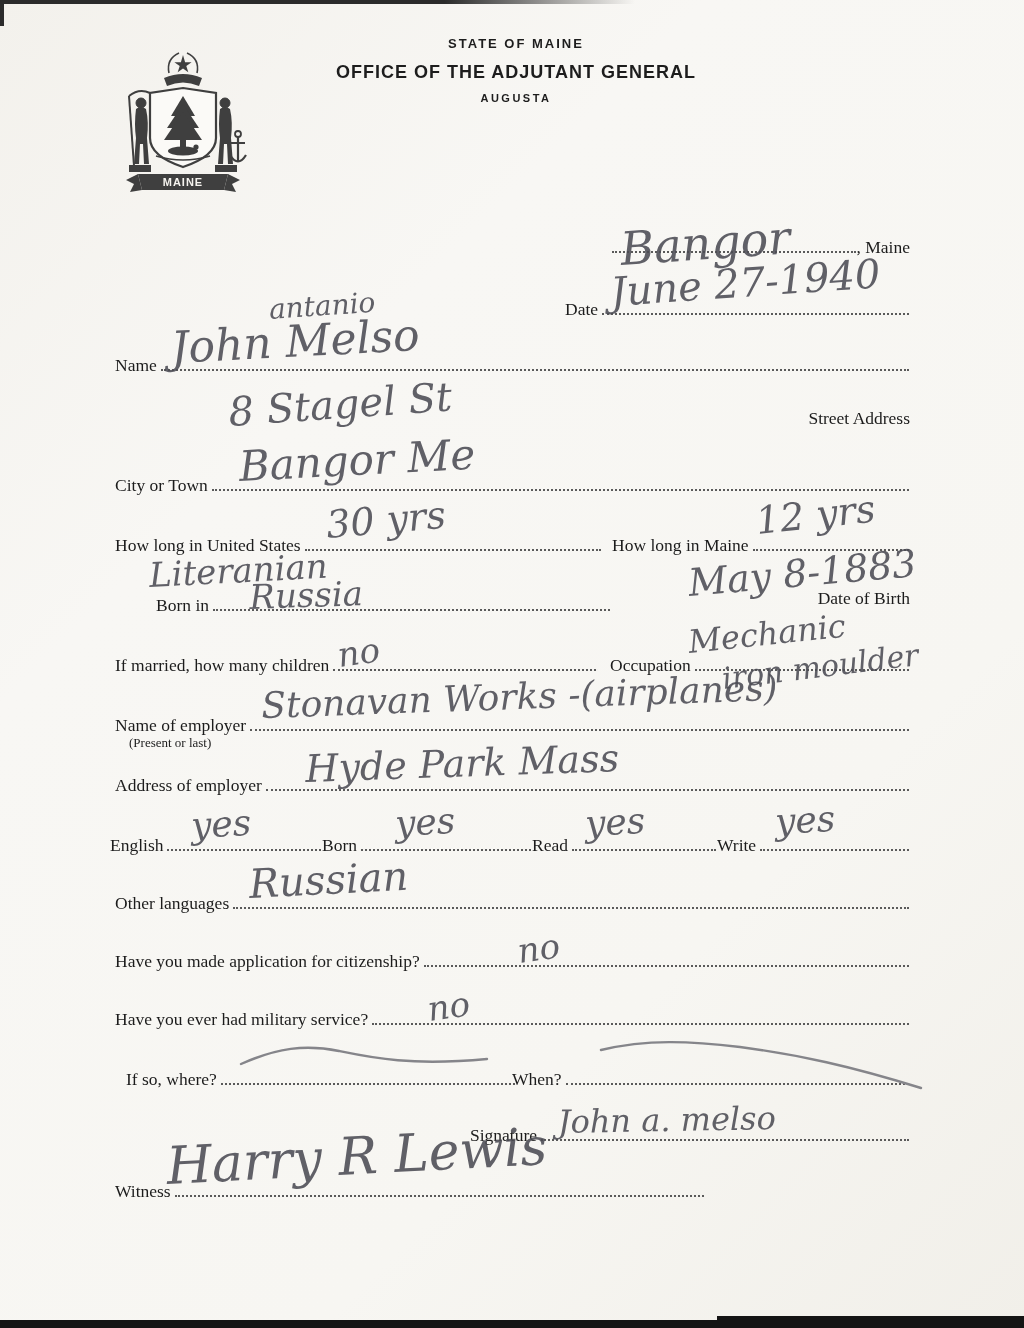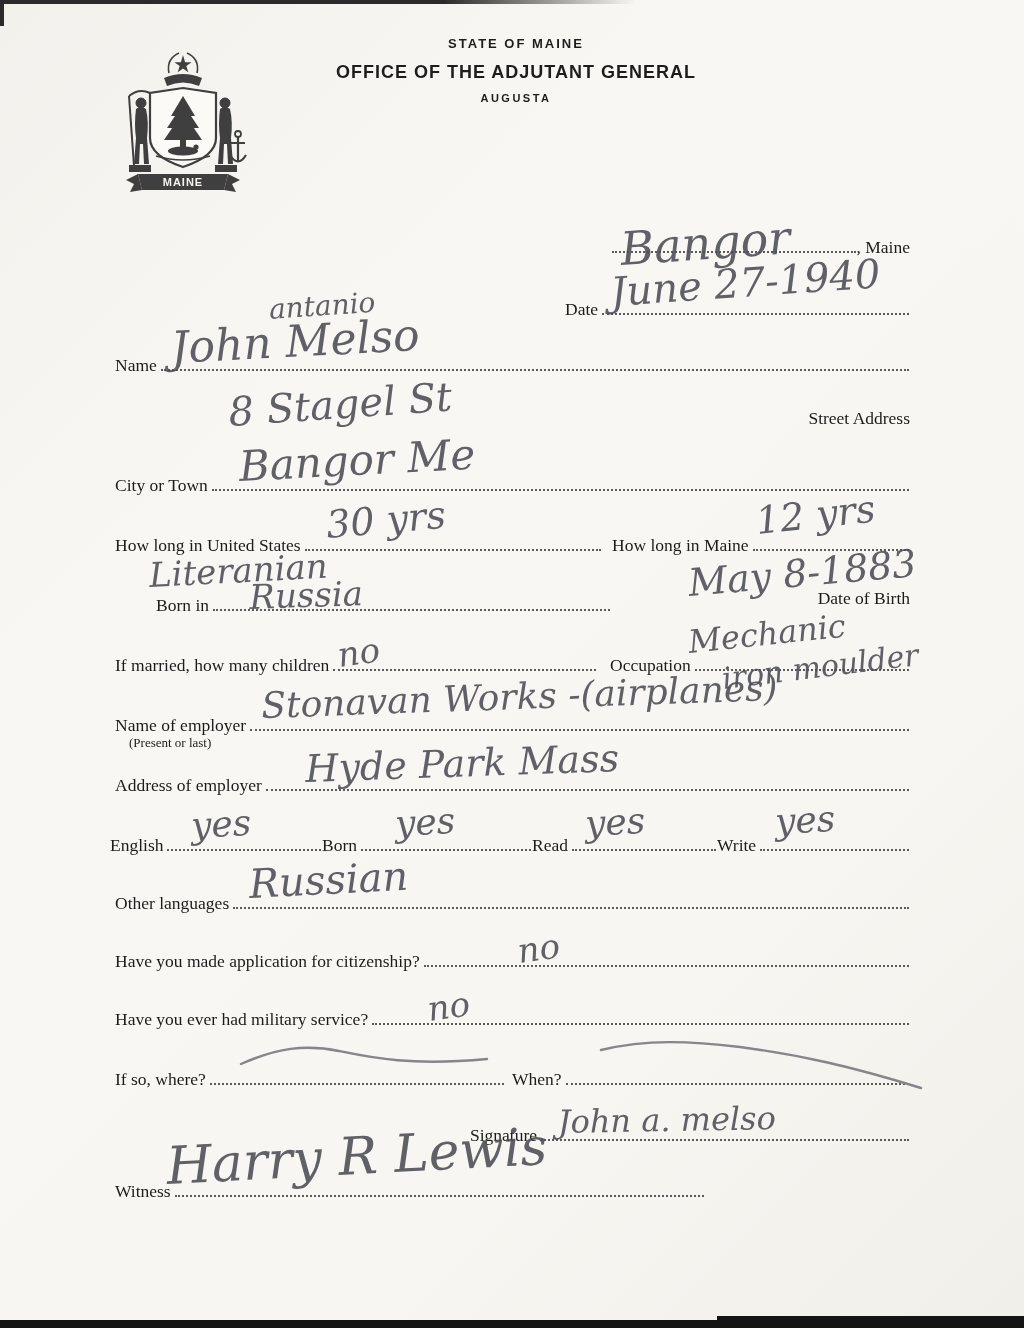--- a/index.html
+++ b/index.html
@@ -166,21 +166,21 @@
     <span class="lead"></span>
   </div>
   <div class="row" style="left:115px; top:946px; width:795px;">
     <span class="lbl">Have you made application for citizenship?</span>
     <span class="lead"></span>
   </div>
   <div class="row" style="left:115px; top:1004px; width:795px;">
     <span class="lbl">Have you ever had military service?</span>
     <span class="lead"></span>
   </div>
-  <div class="row" style="left:115px; top:1064px; width:390px;text-align:center;">
+  <div class="row" style="left:126px; top:1064px; width:390px;text-align:center;">
     <span class="lbl">If so, where?</span>
     <span class="lead"></span>
   </div>
   <div class="row" style="left:512px; top:1064px; width:398px;">
     <span class="lbl">When?</span>
     <span class="lead"></span>
   </div>
   <div class="row" style="left:470px; top:1120px; width:440px;">
     <span class="lbl">Signature</span>
     <span class="lead"></span>

